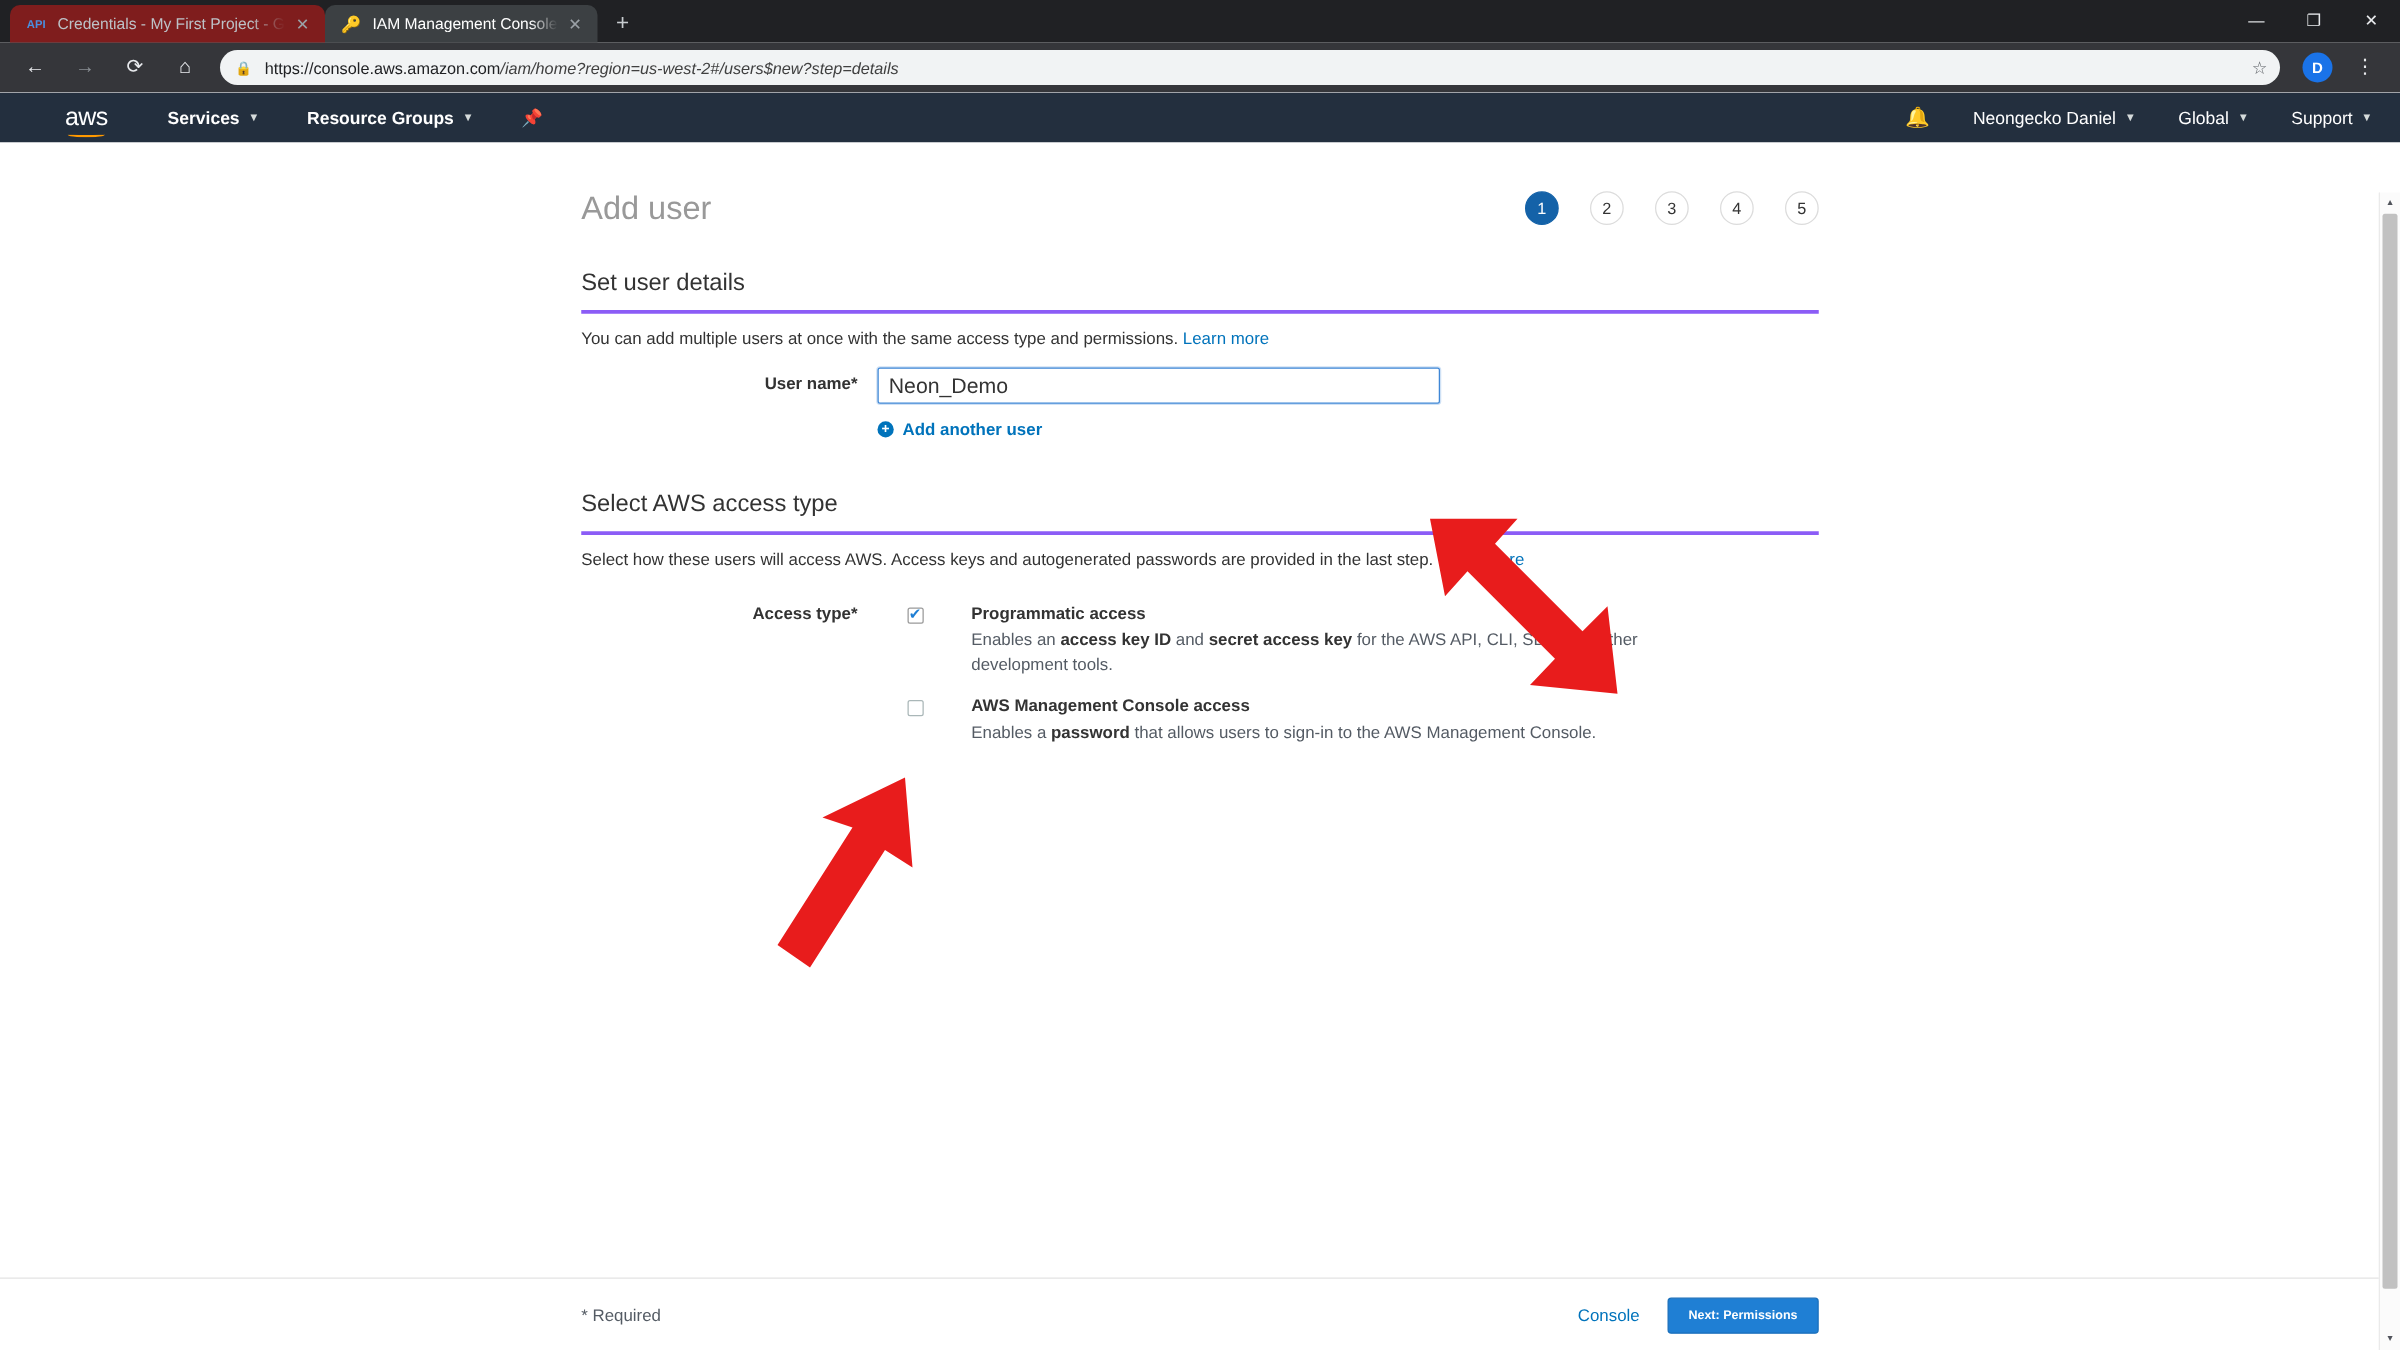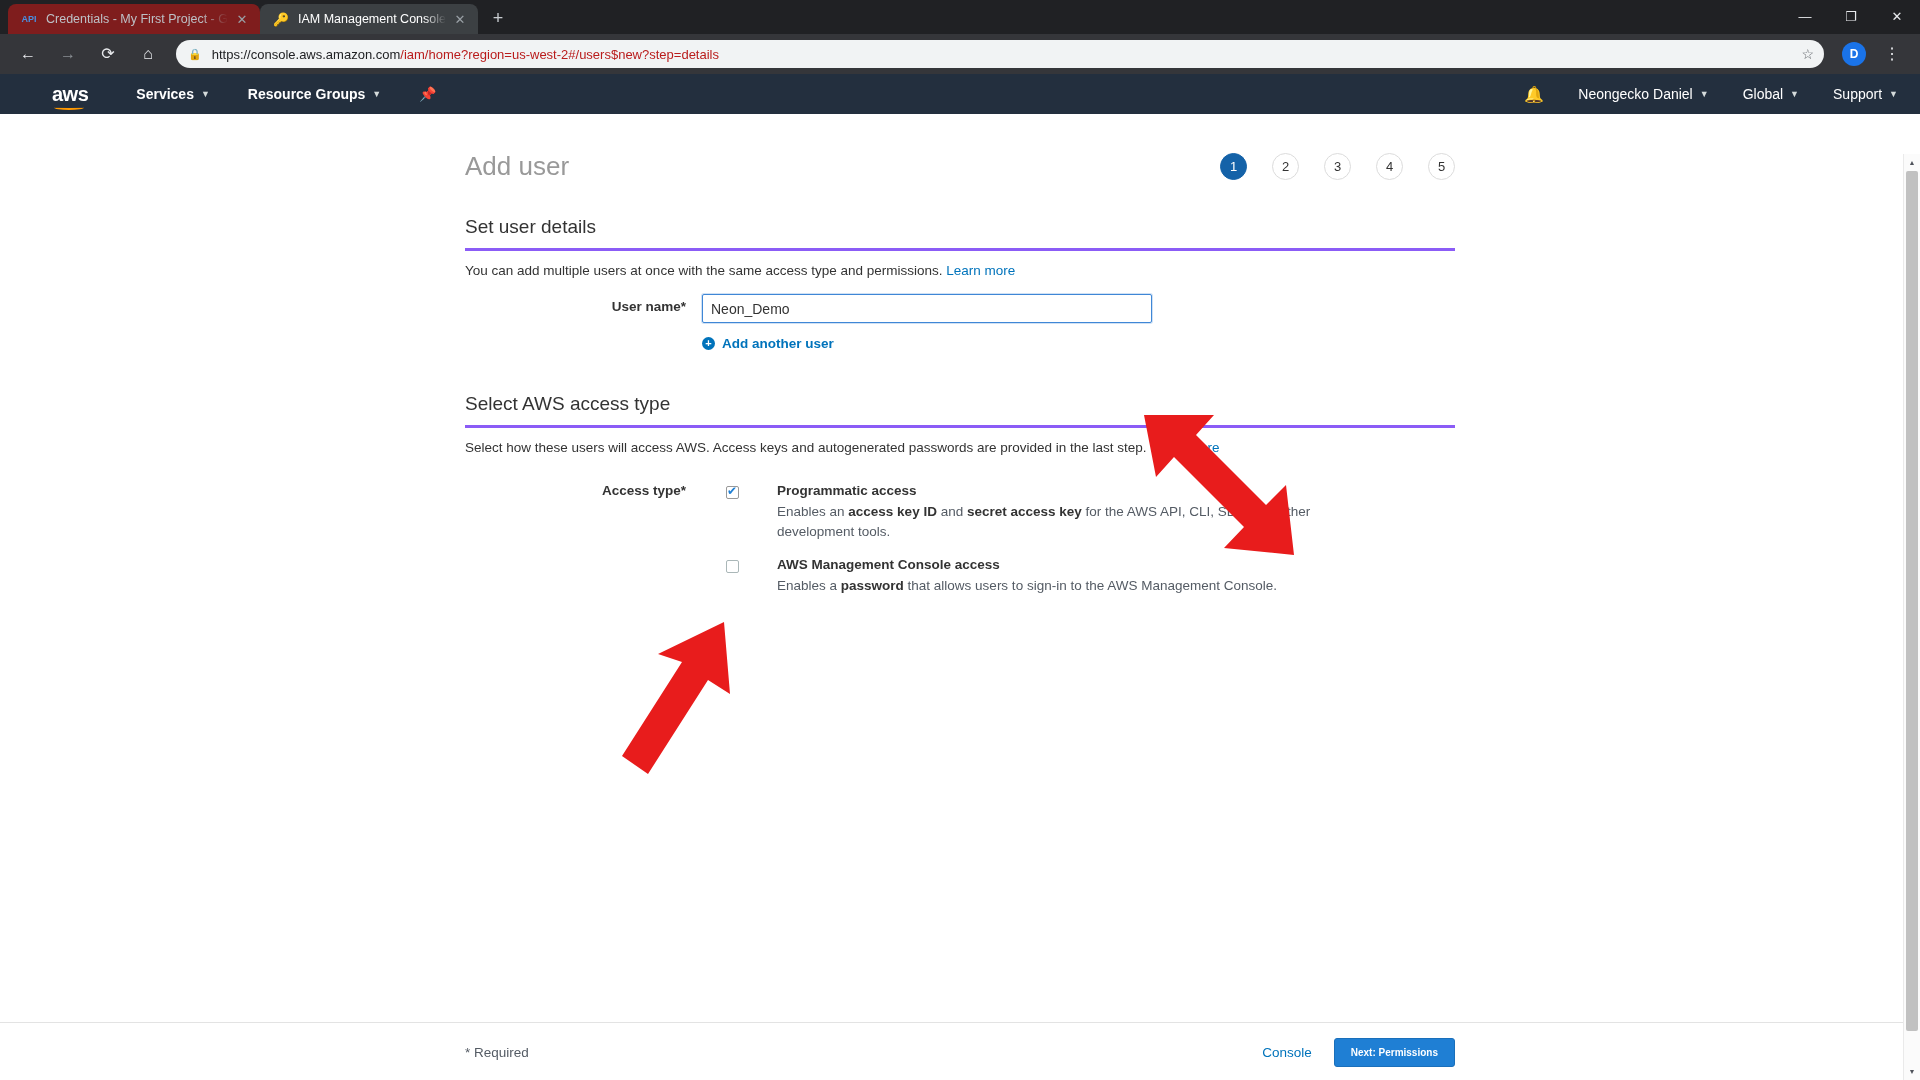--- a/index.html
+++ b/index.html
@@ -65,37 +65,37 @@
     color: #e8eaed; font-size: 16px; line-height: 1; flex: none;
   }
   .tb-btn.dim { color: #8a8f94; }
   .omnibox {
     flex: 1; height: 28px; background: #f1f3f4; border-radius: 14px;
     display: flex; align-items: center; padding: 0 12px; margin: 0 8px;
     font-size: 13px; color: #202124; position: relative;
   }
   .omnibox .lock { margin-right: 10px; font-size: 11px; color: #3c4043; }
   .omnibox .url-domain { color: #202124; }
-  .omnibox .url-rest { color: #b91c1c; }
+  .omnibox .url-rest { color: #404040; font-style: italic; }
   .omnibox .star { position: absolute; right: 10px; font-size: 14px; color: #5f6368; }
   .avatar {
     width: 24px; height: 24px; border-radius: 50%;
     background: #1a73e8; color: #fff; font-size: 12px; font-weight: bold;
     display: flex; align-items: center; justify-content: center;
     margin: 0 6px 0 10px; flex: none;
   }
 
   
   .page { position: relative; width: 1920px; height: 1006px; background: #fff; overflow: hidden; }
 
   .aws-nav {
     height: 40px; background: #232f3e; display: flex; align-items: center;
     color: #fff; font-size: 14px; padding: 0 0 0 52px;
   }
-  .aws-logo { font-size: 20px; font-weight: bold; letter-spacing: -0.5px; position: relative; margin-right: 48px; }
+  .aws-logo { font-size: 20px; font-weight: normal; letter-spacing: -0.5px; position: relative; margin-right: 48px; }
   .aws-logo .swoosh {
     position: absolute; left: 2px; bottom: -4px; width: 30px; height: 5px;
     border-bottom: 2.5px solid #ff9900; border-radius: 0 0 50% 50%;
   }
   .nav-item {
     display: flex; align-items: center; font-weight: bold; font-size: 14px;
     margin-right: 38px; color: #fff; white-space: nowrap;
   }
   .nav-item .caret { margin-left: 7px; font-size: 9px; color: #d5dbdb; }
   .pin-icon { font-size: 14px; color: #fff; }
@@ -127,21 +127,21 @@
   a.learn { color: #0073bb; text-decoration: none; }
 
   .form-row { display: flex; margin-top: 16px; }
   .form-label {
     width: 237px; text-align: right; padding-right: 16px;
     font-size: 13.5px; font-weight: bold; color: #333; padding-top: 5px;
   }
   .form-field { flex: 1; }
   .text-input {
     width: 450px; height: 29px; border: 1px solid #3f87d6;
-    border-radius: 2px; padding: 0 8px; font-size: 14px;
+    border-radius: 2px; padding: 0 8px; font-size: 17px;
     color: #333; outline: none; font-family: "Liberation Sans", sans-serif;
     box-shadow: 0 0 0 1px rgba(63,135,214,0.25);
     background: #fff;
   }
   .add-another {
     margin-top: 13px; font-size: 13.5px; color: #0073bb;
     font-weight: bold; display: flex; align-items: center;
   }
   .plus-circle {
     width: 13px; height: 13px; border-radius: 50%; background: #0073bb;

